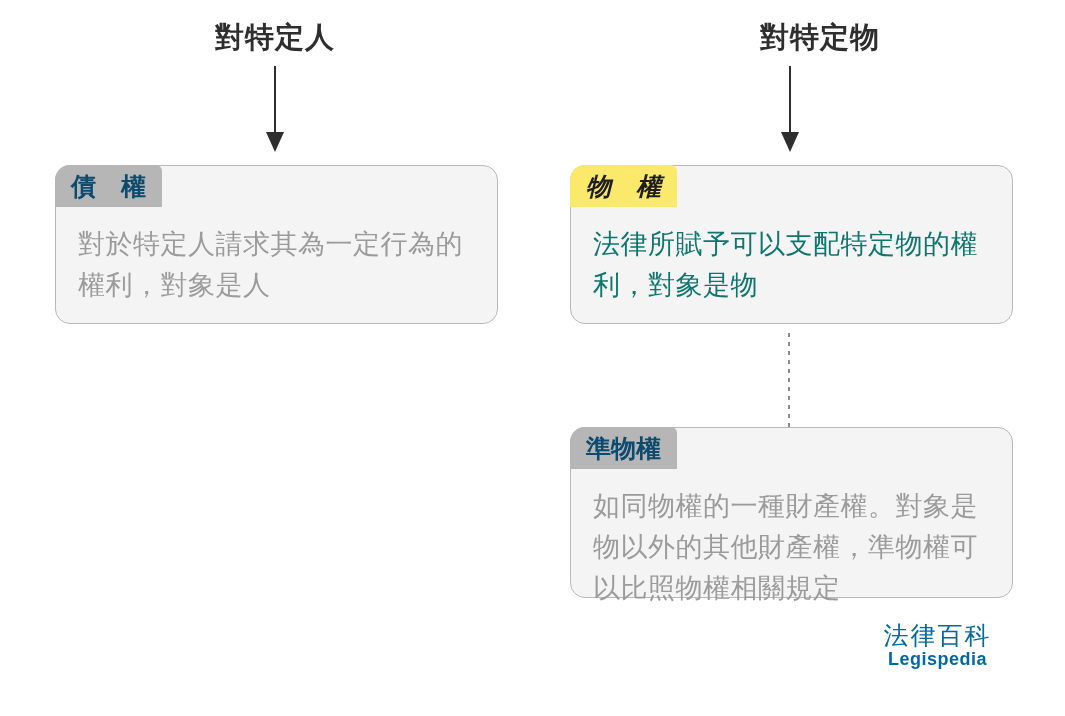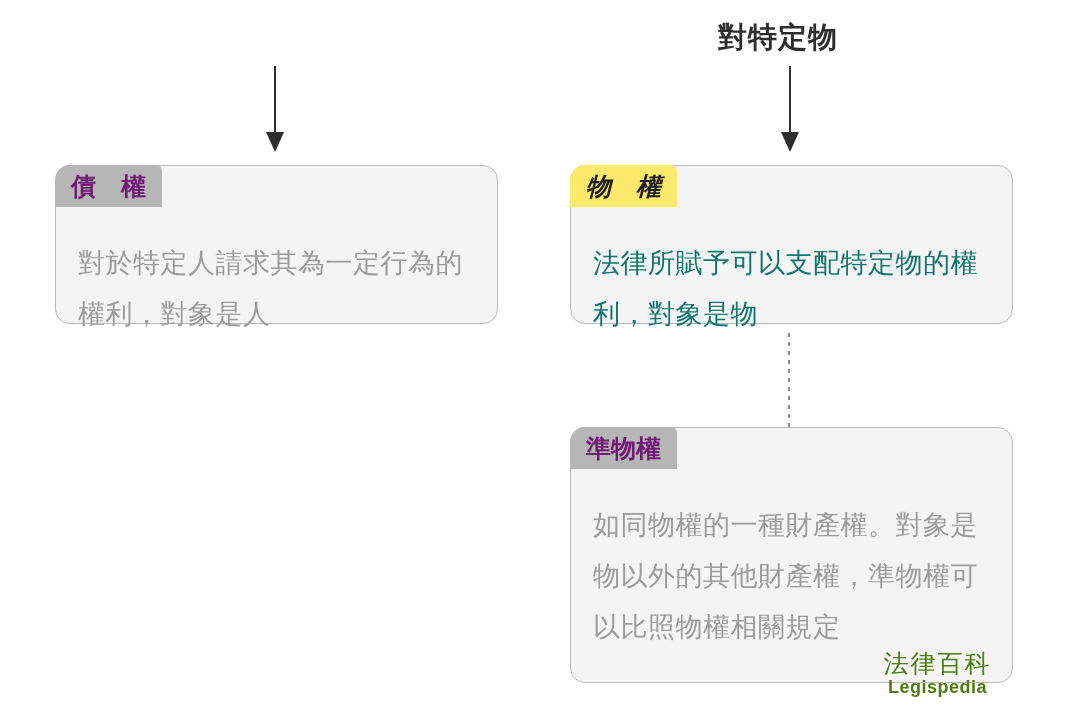--- a/index.html
+++ b/index.html
@@ -22,21 +22,21 @@
   .col-heading {
     position: absolute;
     font-size: 29px;
     font-weight: 700;
     color: #2e2e2e;
     letter-spacing: 1px;
     white-space: nowrap;
     text-align: center;
   }
   #heading-person { left: 120px; top: 18px; width: 310px; }
-  #heading-thing  { left: 623px; top: 18px; width: 310px; }
+  #heading-thing  { left: 665px; top: 18px; width: 310px; }
 
   
   .arrow {
     position: absolute;
     width: 22px;
     height: 86px;
   }
   .arrow .shaft {
     position: absolute;
     left: 10px;
@@ -84,67 +84,68 @@
     top: -1px;
     height: 42px;
     line-height: 42px;
     padding: 0 16px;
     border-radius: 15px 6px 0 0;
     font-size: 25px;
     font-weight: 700;
     white-space: nowrap;
     box-sizing: border-box;
   }
-  .card-tab.gray   { background: #b6b6b6; color: #701a75; }
+  .card-tab.gray   { background: #b6b6b6; color: #0c4a6e; }
   .card-tab.yellow { background: #fbe96b; color: #1d1d1d; font-style: italic; }
 
   .card-body {
     position: absolute;
     left: 0;
-    top: 56px;
+    top: 42px;
     right: 0;
     padding: 16px 22px 14px 22px;
     font-size: 27px;
-    line-height: 51px;
+    line-height: 41px;
     letter-spacing: 0.5px;
     box-sizing: border-box;
   }
   .card-body.muted { color: #9b9b9b; }
   .card-body.dark  { color: #0f766e; }
 
   #card-claim-right    { left: 55px;  top: 165px; width: 443px; height: 159px; }
   #card-property-right { left: 570px; top: 165px; width: 443px; height: 159px; }
-  #card-quasi-property { left: 570px; top: 427px; width: 443px; height: 256px; }
+  #card-quasi-property { left: 570px; top: 427px; width: 443px; height: 171px; }
 
   
   #watermark {
     position: absolute;
     left: 845px;
-    top: 648px;
+    top: 620px;
     width: 185px;
     text-align: center;
-    color: #4d7c0f;
+    color: #0369a1;
   }
   #watermark .wm-cn {
     font-size: 25px;
     letter-spacing: 2px;
     line-height: 30px;
   }
   #watermark .wm-en {
     font-size: 18px;
     font-weight: 700;
     letter-spacing: 0.5px;
     line-height: 18px;
   }
 </style>
 </head>
 <body>
 
 <div id="canvas">
 
+  <div class="col-heading" id="heading-person">對特定人</div>
 
   <div class="col-heading" id="heading-thing">對特定物</div>
 
   <div class="arrow" id="arrow-person">
     <div class="shaft"></div>
     <div class="head"></div>
   </div>
 
   <div class="arrow" id="arrow-thing">
     <div class="shaft"></div>

